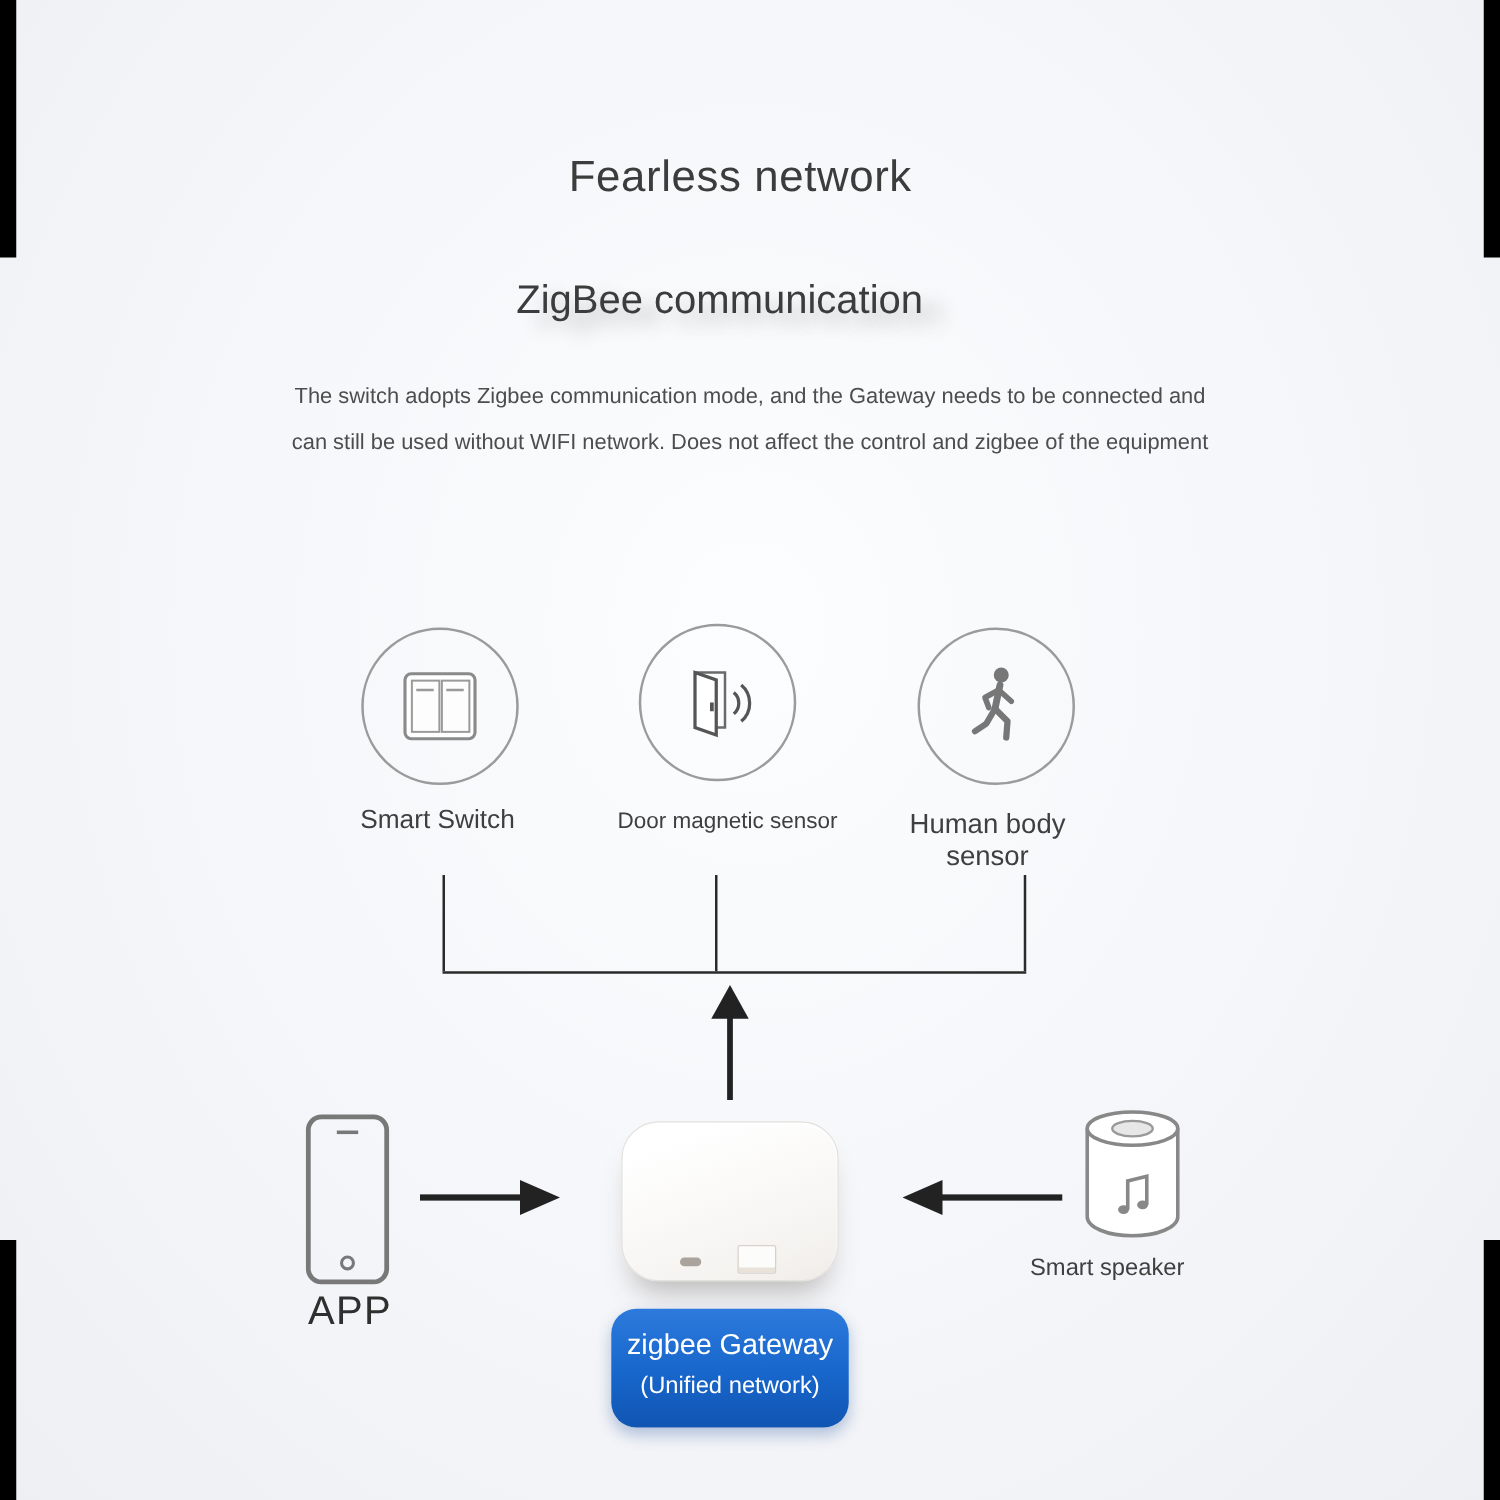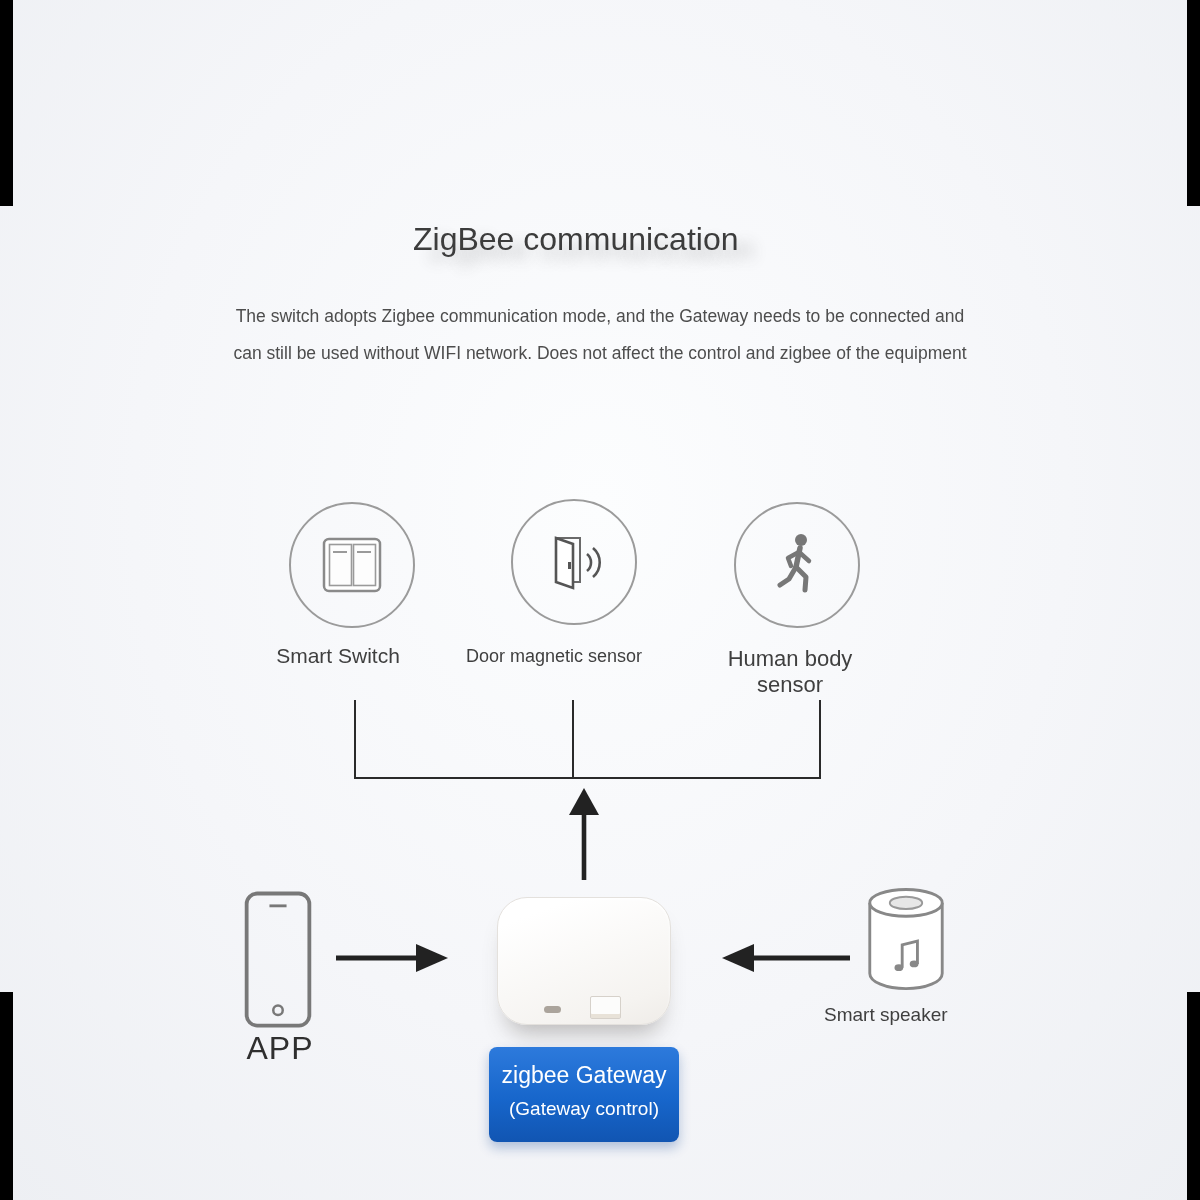--- a/index.html
+++ b/index.html
@@ -29,21 +29,21 @@
     background:linear-gradient(160deg,#ffffff 15%,#f5f3f0 80%,#efece8 100%);
     border:1px solid #e4e1dd;
     box-shadow:0 18px 22px -10px rgba(80,75,70,.35), inset 0 2px 3px rgba(255,255,255,.9);
   }
   .gw-oval{ position:absolute; left:46px; bottom:11px; width:17px; height:7px;
             background:#aba49c; border-radius:4px; }
   .gw-port{ position:absolute; left:92px; bottom:5px; width:29px; height:21px;
             background:#fcfcfb; border:1px solid #d6d1ca; border-radius:2px;
             box-shadow: inset 0 -4px 0 #e8e2d8; }
   .badge{
-    position:absolute; left:489px; top:1047px; width:190px; height:95px; border-radius:8px;
+    position:absolute; left:489px; top:1047px; width:190px; height:95px; border-radius:20px;
     background:linear-gradient(180deg,#2d7adc 0%, var(--badge-blue) 55%, #1155b2 100%);
     color:#fff; text-align:center;
     box-shadow:0 6px 12px rgba(20,70,150,.3);
   }
   .badge .l1{ margin-top:15px; font-size:23px; }
   .badge .l2{ margin-top:9px; font-size:19px; }
   .app-label{ position:absolute; left:230px; top:1030px; width:100px; text-align:center;
               color:#2f2f2f; font-size:32px; letter-spacing:1px; }
   .speaker-label{ position:absolute; left:824px; top:1004px; width:160px; text-align:left;
                   color:#3f3f3f; font-size:19px; }
@@ -52,20 +52,21 @@
 </head>
 <body>
 
 <div id="canvas">
 
   <div class="edge" style="left:0;top:0;height:206px;"></div>
   <div class="edge" style="left:0;top:992px;height:208px;"></div>
   <div class="edge" style="left:1187px;top:0;height:206px;"></div>
   <div class="edge" style="left:1187px;top:992px;height:208px;"></div>
 
+  <div class="title" style="left:455px;top:122px;">Fearless network</div>
   <div class="subtitle" style="left:413px;top:221px;">ZigBee communication</div>
 
   <div class="desc">
     <div>The switch adopts Zigbee communication mode, and the Gateway needs to be connected and</div>
     <div>can still be used without WIFI network. Does not affect the control and zigbee of the equipment</div>
   </div>
 
   <div class="circle" style="left:289px;top:502px;">
     <svg viewBox="0 0 80 80" width="80" height="80">
       <rect x="12" y="14" width="56" height="52" rx="5" fill="#ffffff" stroke="#8a8a8a" stroke-width="2.5"></rect>
@@ -90,22 +91,22 @@
     <svg viewBox="0 0 80 80" width="80" height="80">
       <circle cx="44" cy="15" r="6" fill="#777777"></circle>
       <path d="M43 23 L39 42" stroke="#777777" stroke-width="5.5" stroke-linecap="round" fill="none"></path>
       <path d="M42 27 L52 36" stroke="#777777" stroke-width="4.5" stroke-linecap="round" fill="none"></path>
       <path d="M42 27 L31 33 L34 41" stroke="#777777" stroke-width="4.5" stroke-linecap="round" stroke-linejoin="round" fill="none"></path>
       <path d="M39 42 L49 52 L48 65" stroke="#777777" stroke-width="5" stroke-linecap="round" stroke-linejoin="round" fill="none"></path>
       <path d="M39 42 L32 54 L23 60" stroke="#777777" stroke-width="5" stroke-linecap="round" stroke-linejoin="round" fill="none"></path>
     </svg>
   </div>
 
-  <div class="dev-label" style="left:248px;top:644px;width:180px;font-size:21px;">Smart Switch</div>
-  <div class="dev-label" style="left:464px;top:646px;width:180px;font-size:18px;">Door magnetic sensor</div>
+  <div class="dev-label" style="left:260px;top:644px;width:180px;font-size:21px;">Smart Switch</div>
+  <div class="dev-label" style="left:492px;top:646px;width:180px;font-size:18px;">Door magnetic sensor</div>
   <div class="dev-label" style="left:700px;top:646px;width:180px;font-size:22px;">Human body sensor</div>
 
   <div class="cline" style="left:354px;top:700px;width:2px;height:77px;"></div>
   <div class="cline" style="left:572px;top:700px;width:2px;height:77px;"></div>
   <div class="cline" style="left:819px;top:700px;width:2px;height:77px;"></div>
   <div class="cline" style="left:354px;top:777px;width:467px;height:2px;"></div>
 
   <svg class="arrow" style="left:567px;top:788px;" width="34" height="92" viewBox="0 0 34 92">
     <polygon points="17,0 32,27 2,27" fill="#222222"></polygon>
     <rect x="14.7" y="25" width="4.6" height="67" fill="#222222"></rect>
@@ -138,16 +139,16 @@
     <ellipse cx="48" cy="24" rx="38" ry="14" fill="#ffffff" stroke="#888888" stroke-width="3"></ellipse>
     <ellipse cx="48" cy="24" rx="17" ry="6.5" fill="#e7e7e7" stroke="#999999" stroke-width="2"></ellipse>
     <path d="M44 92 L44 68 L60 64 L60 88" fill="none" stroke="#888888" stroke-width="3"></path>
     <ellipse cx="40.5" cy="92" rx="4.6" ry="3.6" fill="#888888"></ellipse>
     <ellipse cx="56.5" cy="88" rx="4.6" ry="3.6" fill="#888888"></ellipse>
   </svg>
   <div class="speaker-label">Smart speaker</div>
 
   <div class="badge">
     <div class="l1">zigbee Gateway</div>
-    <div class="l2">(Gateway control)</div>
+    <div class="l2">(Unified network)</div>
   </div>
 
 </div>
 
 </body></html>

